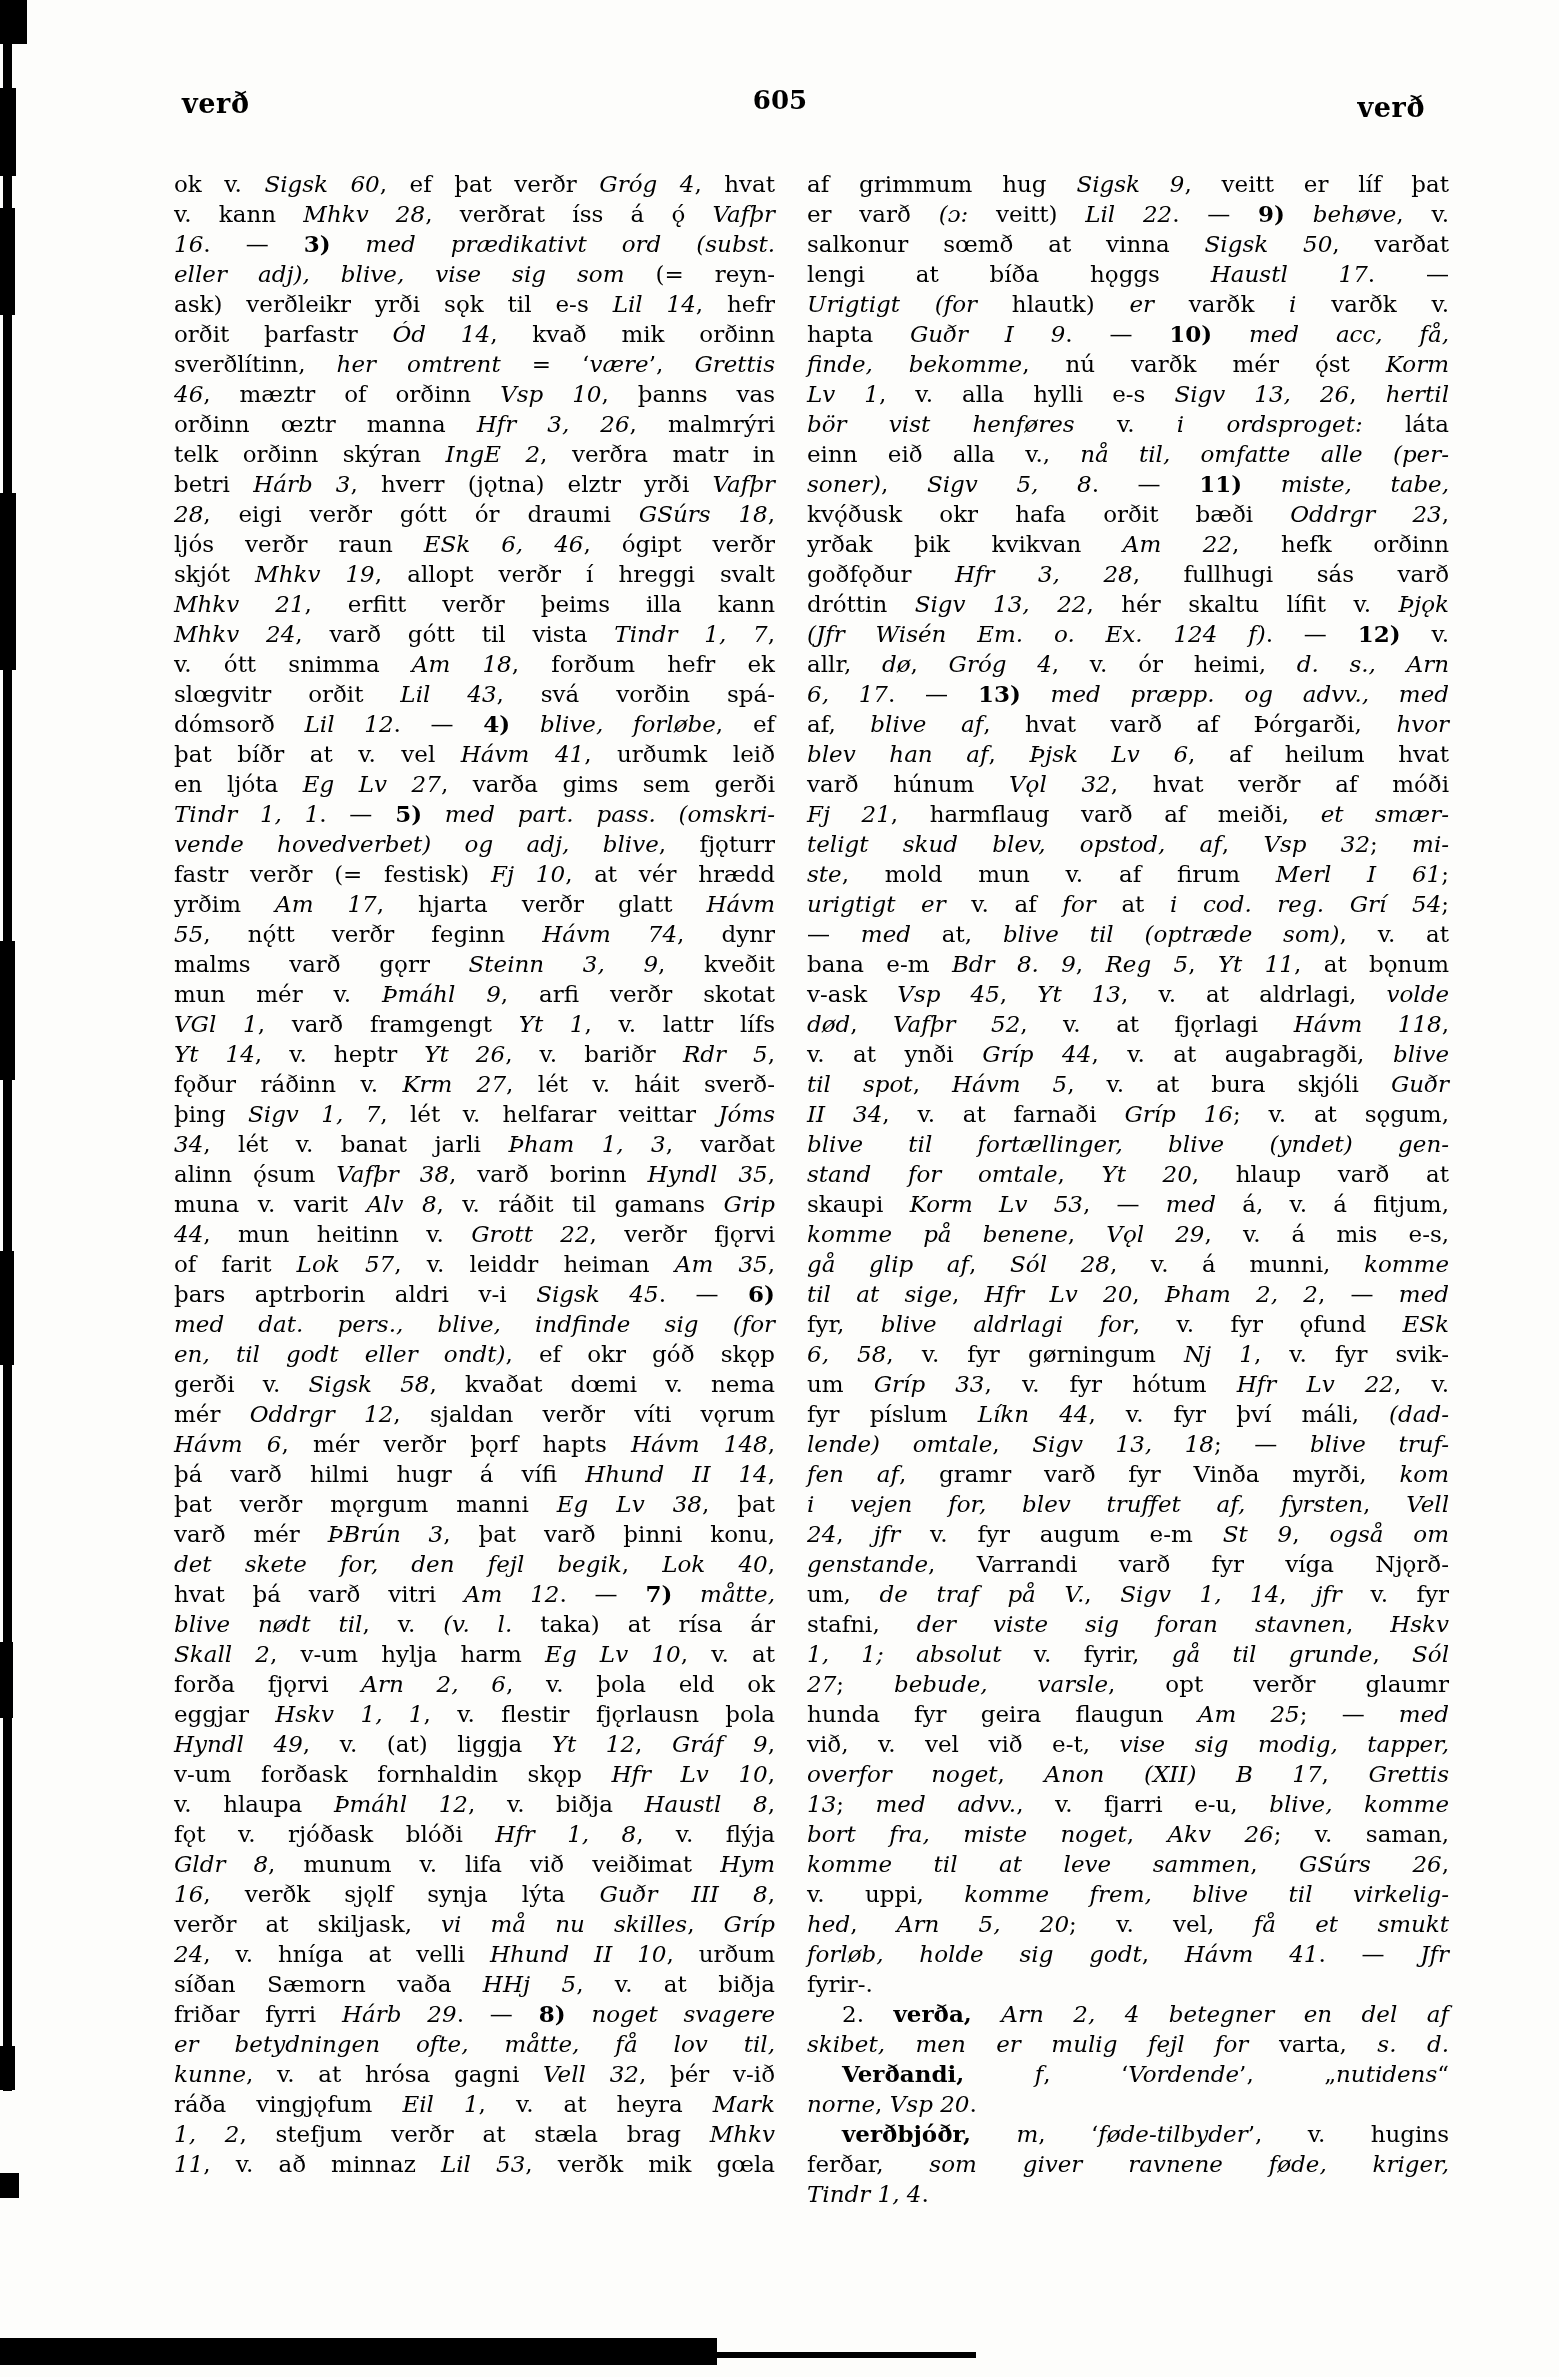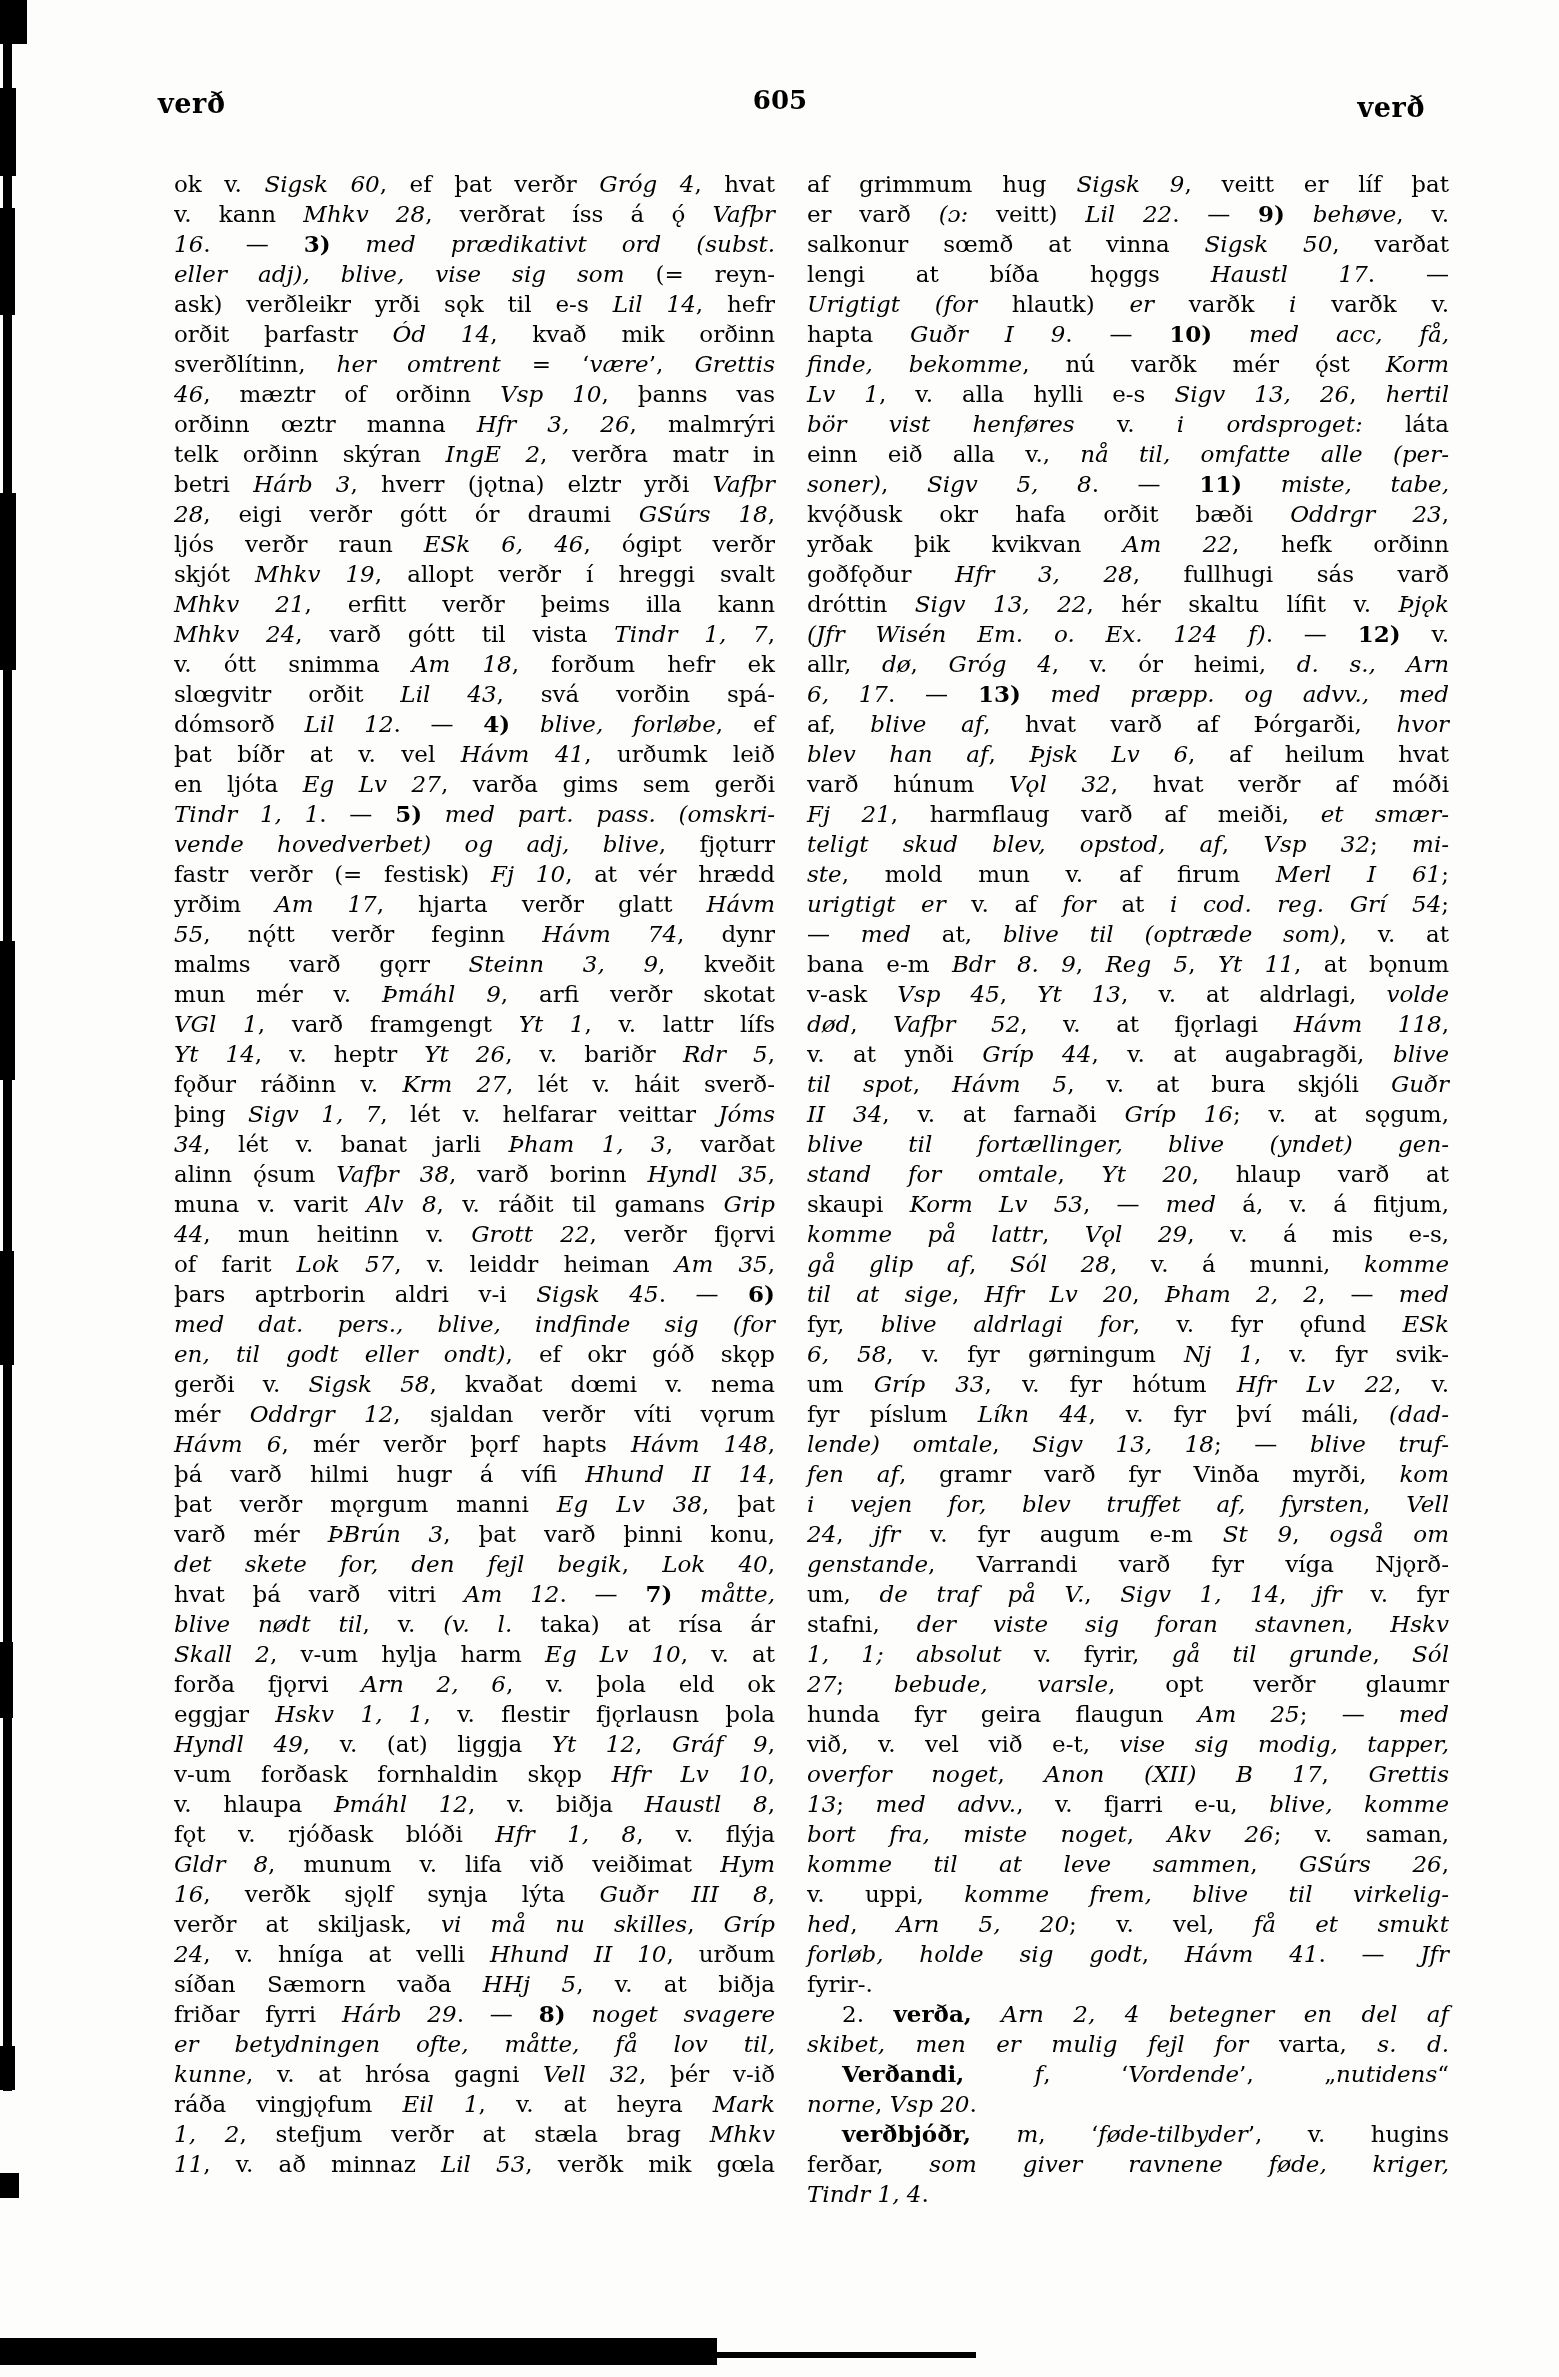--- a/index.html
+++ b/index.html
@@ -10,20 +10,21 @@
     background: #fdfdfb;
     color: #000;
     font-family: "DejaVu Serif", "Liberation Serif", serif;
     overflow: hidden;
   }
   .runhead {
     position: absolute;
     font-weight: bold;
     font-size: 27px;
     letter-spacing: 0.6px;
+    margin-left: 24px;
   }
   .runhead-left  { left: 158px; top: 88px; }
   .runhead-right { right: 135px; top: 92px; }
   .page-number {
     position: absolute;
     left: 0; right: 0;
     top: 85px;
     text-align: center;
     font-weight: bold;
     font-size: 26px;
@@ -180,21 +181,21 @@
       <div class="text-line">— <i>med</i> at, <i>blive til (optræde som)</i>, v. at</div>
       <div class="text-line">bana e-m <i>Bdr 8. 9</i>, <i>Reg 5</i>, <i>Yt 11</i>, at bǫnum</div>
       <div class="text-line">v-ask <i>Vsp 45</i>, <i>Yt 13</i>, v. at aldrlagi, <i>volde</i></div>
       <div class="text-line"><i>død</i>, <i>Vafþr 52</i>, v. at fjǫrlagi <i>Hávm 118</i>,</div>
       <div class="text-line">v. at ynði <i>Gríp 44</i>, v. at augabragði, <i>blive</i></div>
       <div class="text-line"><i>til spot</i>, <i>Hávm 5</i>, v. at bura skjóli <i>Guðr</i></div>
       <div class="text-line"><i>II 34</i>, v. at farnaði <i>Gríp 16</i>; v. at sǫgum,</div>
       <div class="text-line"><i>blive til fortællinger, blive (yndet) gen-</i></div>
       <div class="text-line"><i>stand for omtale</i>, <i>Yt 20</i>, hlaup varð at</div>
       <div class="text-line">skaupi <i>Korm Lv 53</i>, — <i>med</i> á, v. á fitjum,</div>
-      <div class="text-line"><i>komme på lattr</i>, <i>Vǫl 29</i>, v. á mis e-s,</div>
+      <div class="text-line"><i>komme på benene</i>, <i>Vǫl 29</i>, v. á mis e-s,</div>
       <div class="text-line"><i>gå glip af</i>, <i>Sól 28</i>, v. á munni, <i>komme</i></div>
       <div class="text-line"><i>til at sige</i>, <i>Hfr Lv 20</i>, <i>Þham 2, 2</i>, — <i>med</i></div>
       <div class="text-line">fyr, <i>blive aldrlagi for</i>, v. fyr ǫfund <i>ESk</i></div>
       <div class="text-line"><i>6, 58</i>, v. fyr gørningum <i>Nj 1</i>, v. fyr svik-</div>
       <div class="text-line">um <i>Gríp 33</i>, v. fyr hótum <i>Hfr Lv 22</i>, v.</div>
       <div class="text-line">fyr píslum <i>Líkn 44</i>, v. fyr því máli, <i>(dad-</i></div>
       <div class="text-line"><i>lende) omtale</i>, <i>Sigv 13, 18</i>; — <i>blive truf-</i></div>
       <div class="text-line"><i>fen af</i>, gramr varð fyr Vinða myrði, <i>kom</i></div>
       <div class="text-line"><i>i vejen for, blev truffet af, fyrsten</i>, <i>Vell</i></div>
       <div class="text-line"><i>24</i>, <i>jfr</i> v. fyr augum e-m <i>St 9</i>, <i>også om</i></div>

